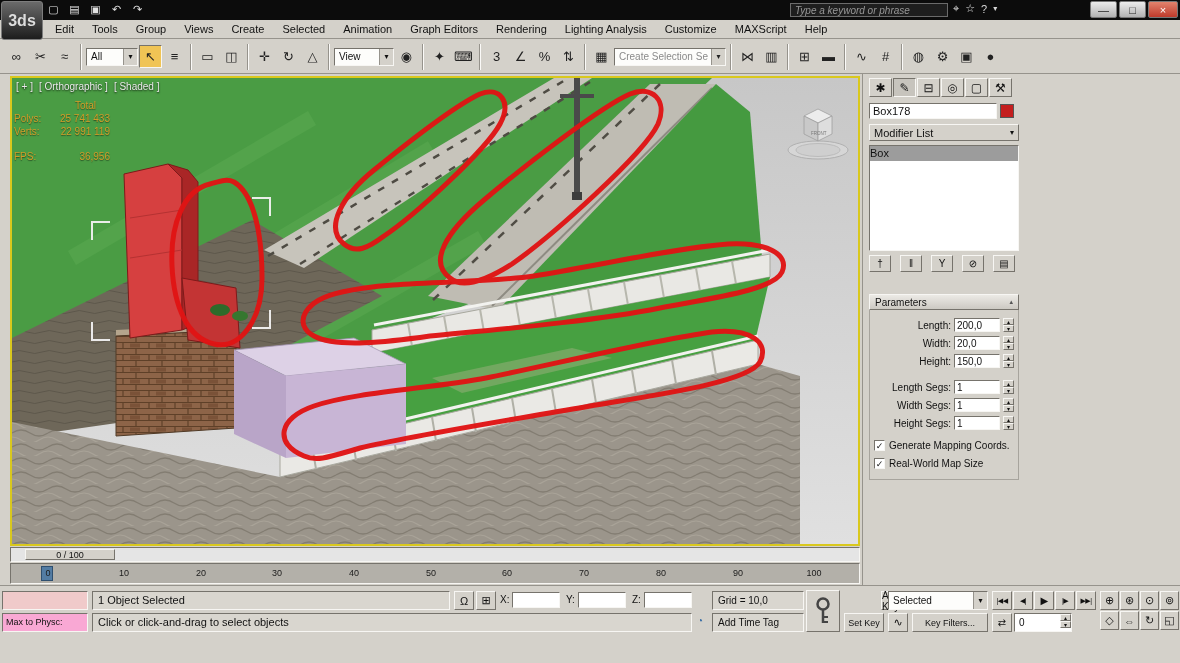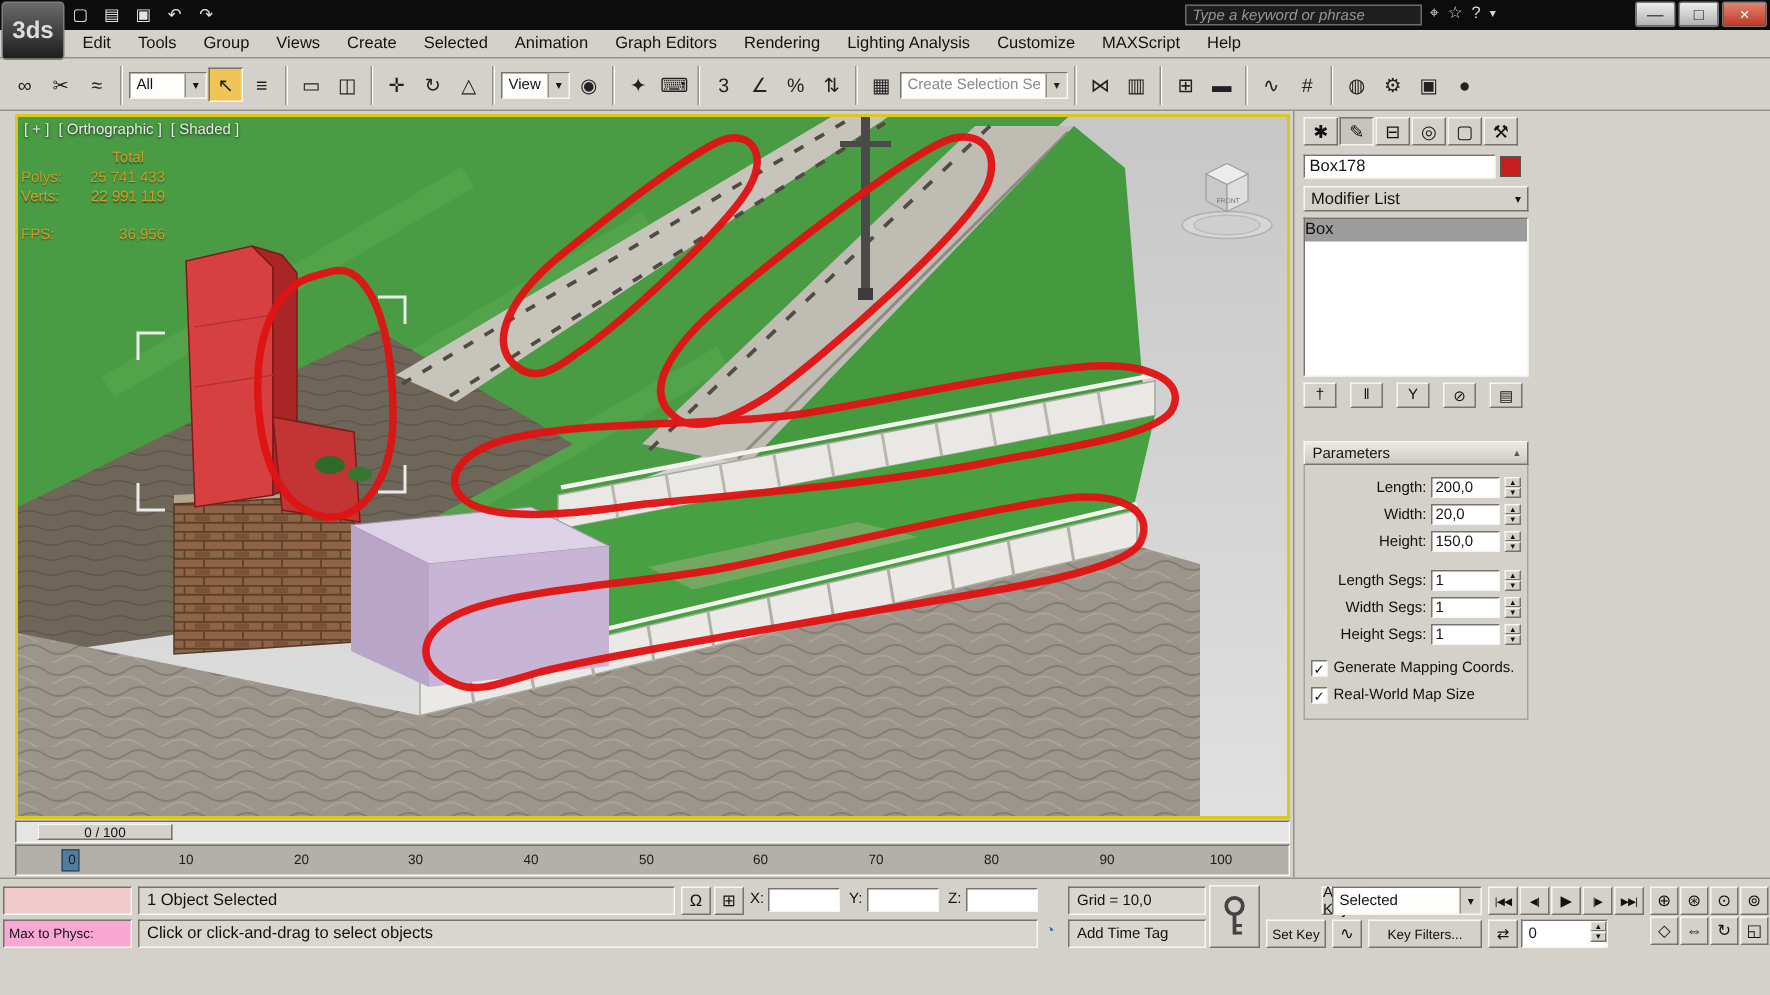--- a/index.html
+++ b/index.html
@@ -145,21 +145,21 @@
     <div class="ti">
         <span>✛</span>
       </div>
     <div class="ti">
         <span>↻</span>
       </div>
     <div class="ti">
         <span>△</span>
       </div>
     <div class="sep"></div>
-    <div class="combo" style="width:46px">
+    <div class="combo" style="width:60px">
         <span>View</span>
         <span class="caret">▾</span>
       </div>
     <div class="ti">
         <span>◉</span>
       </div>
     <div class="sep"></div>
     <div class="ti">
         <span>✦</span>
       </div>

